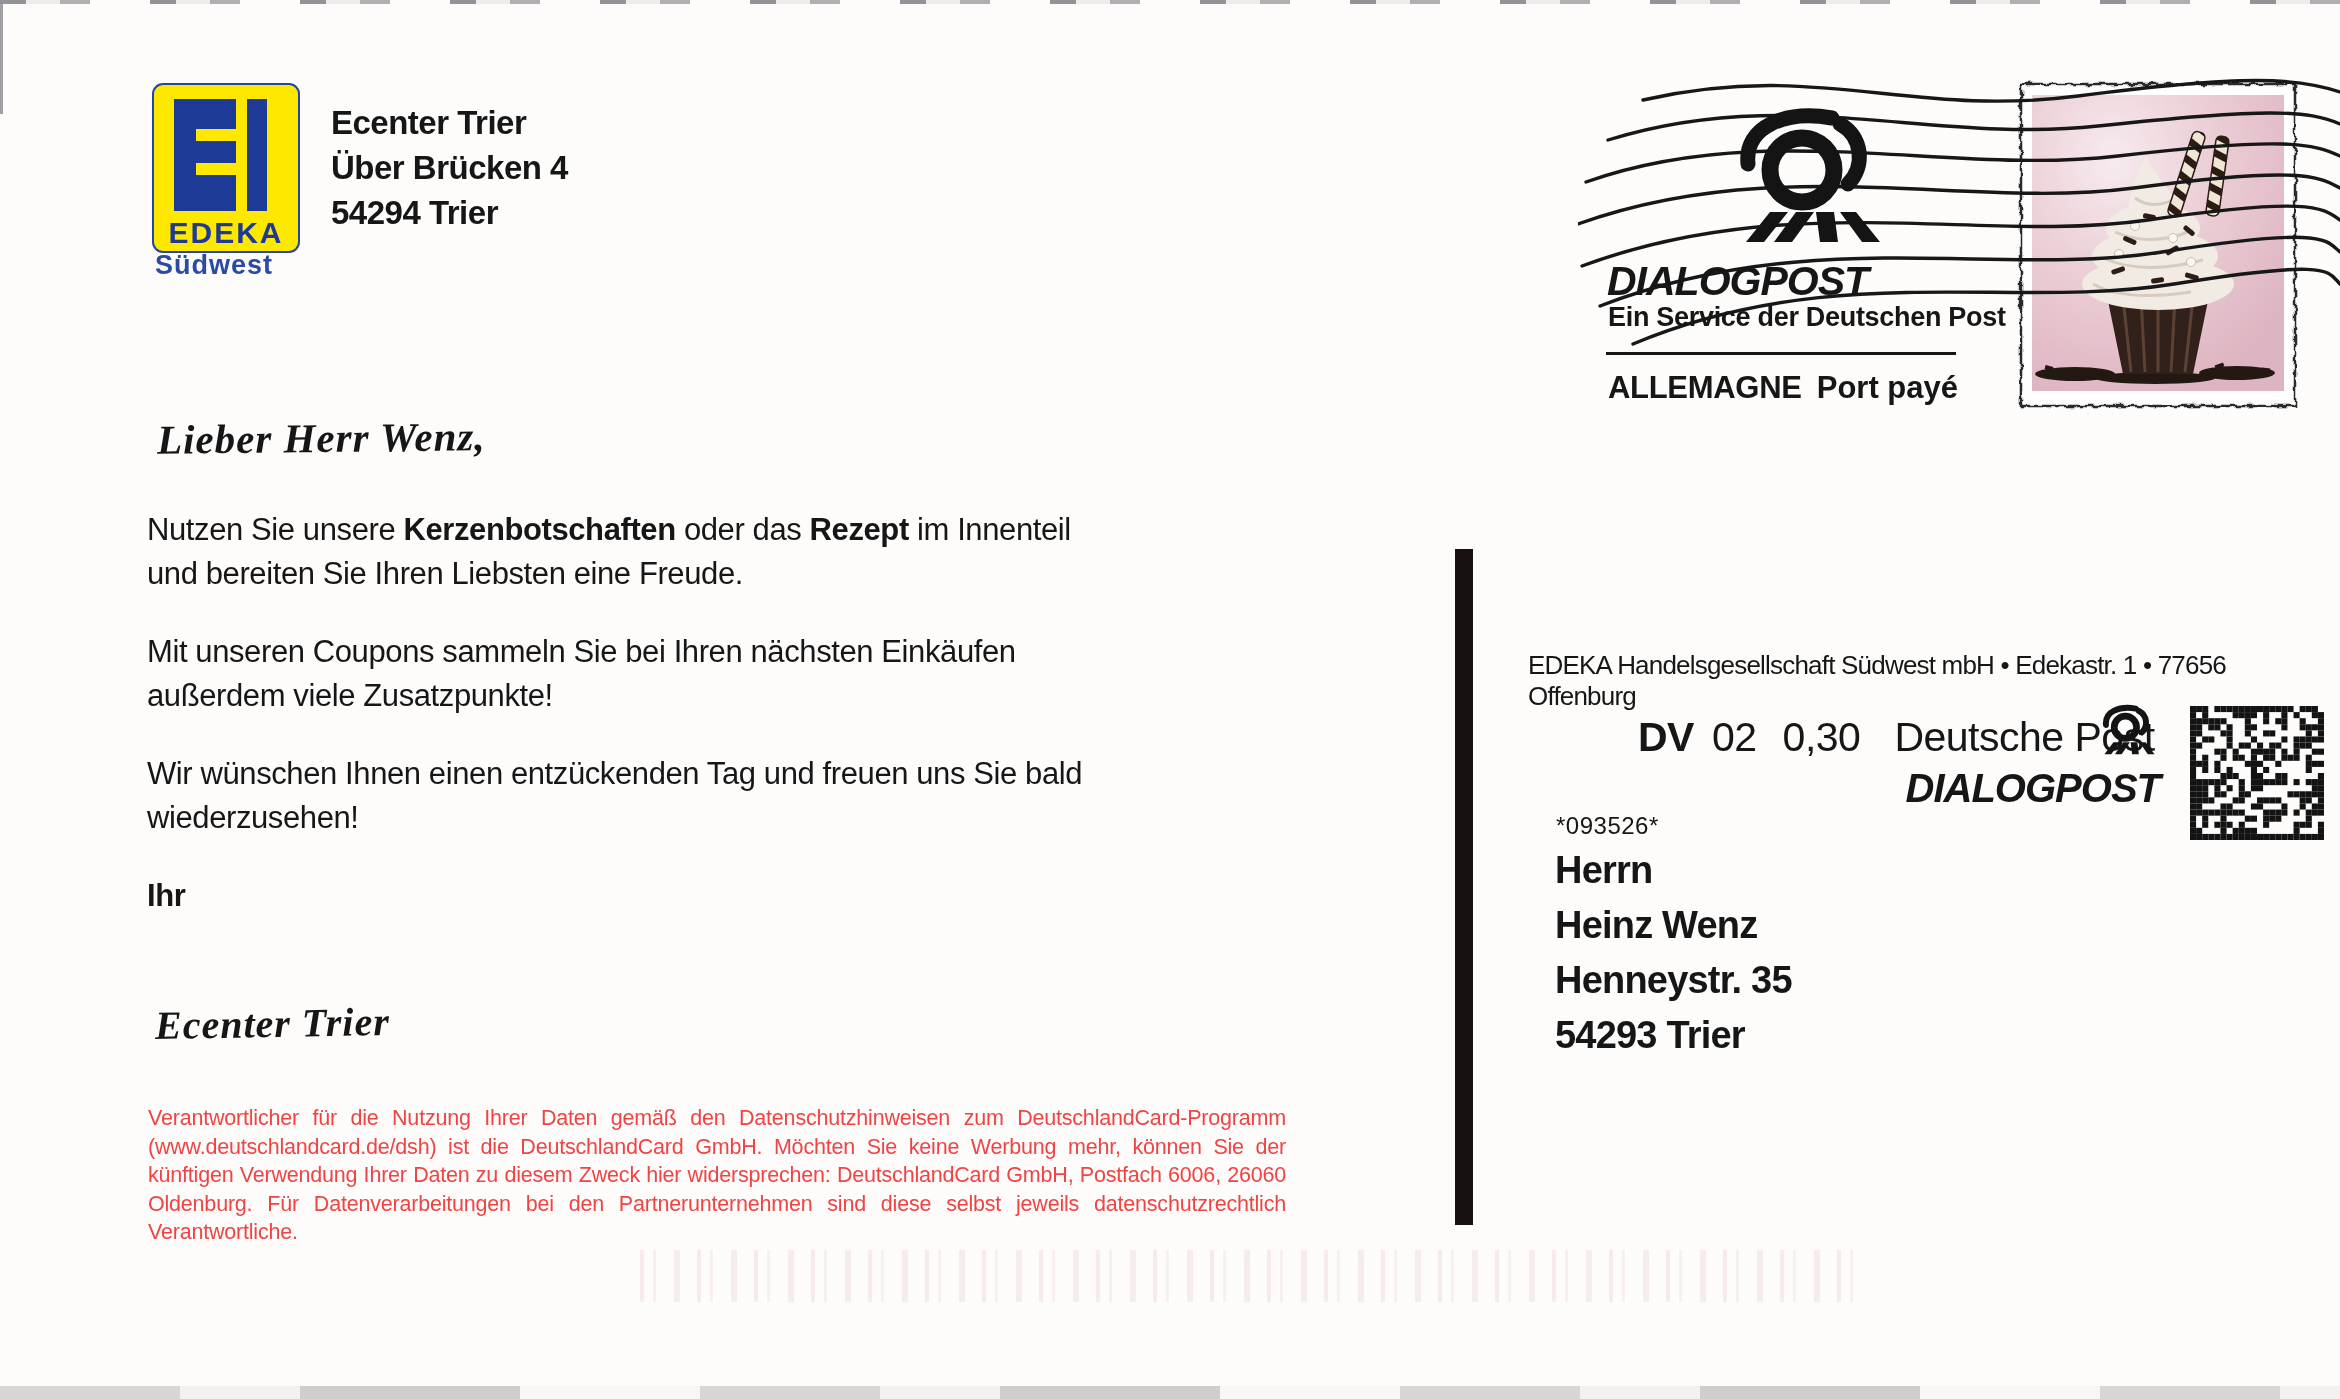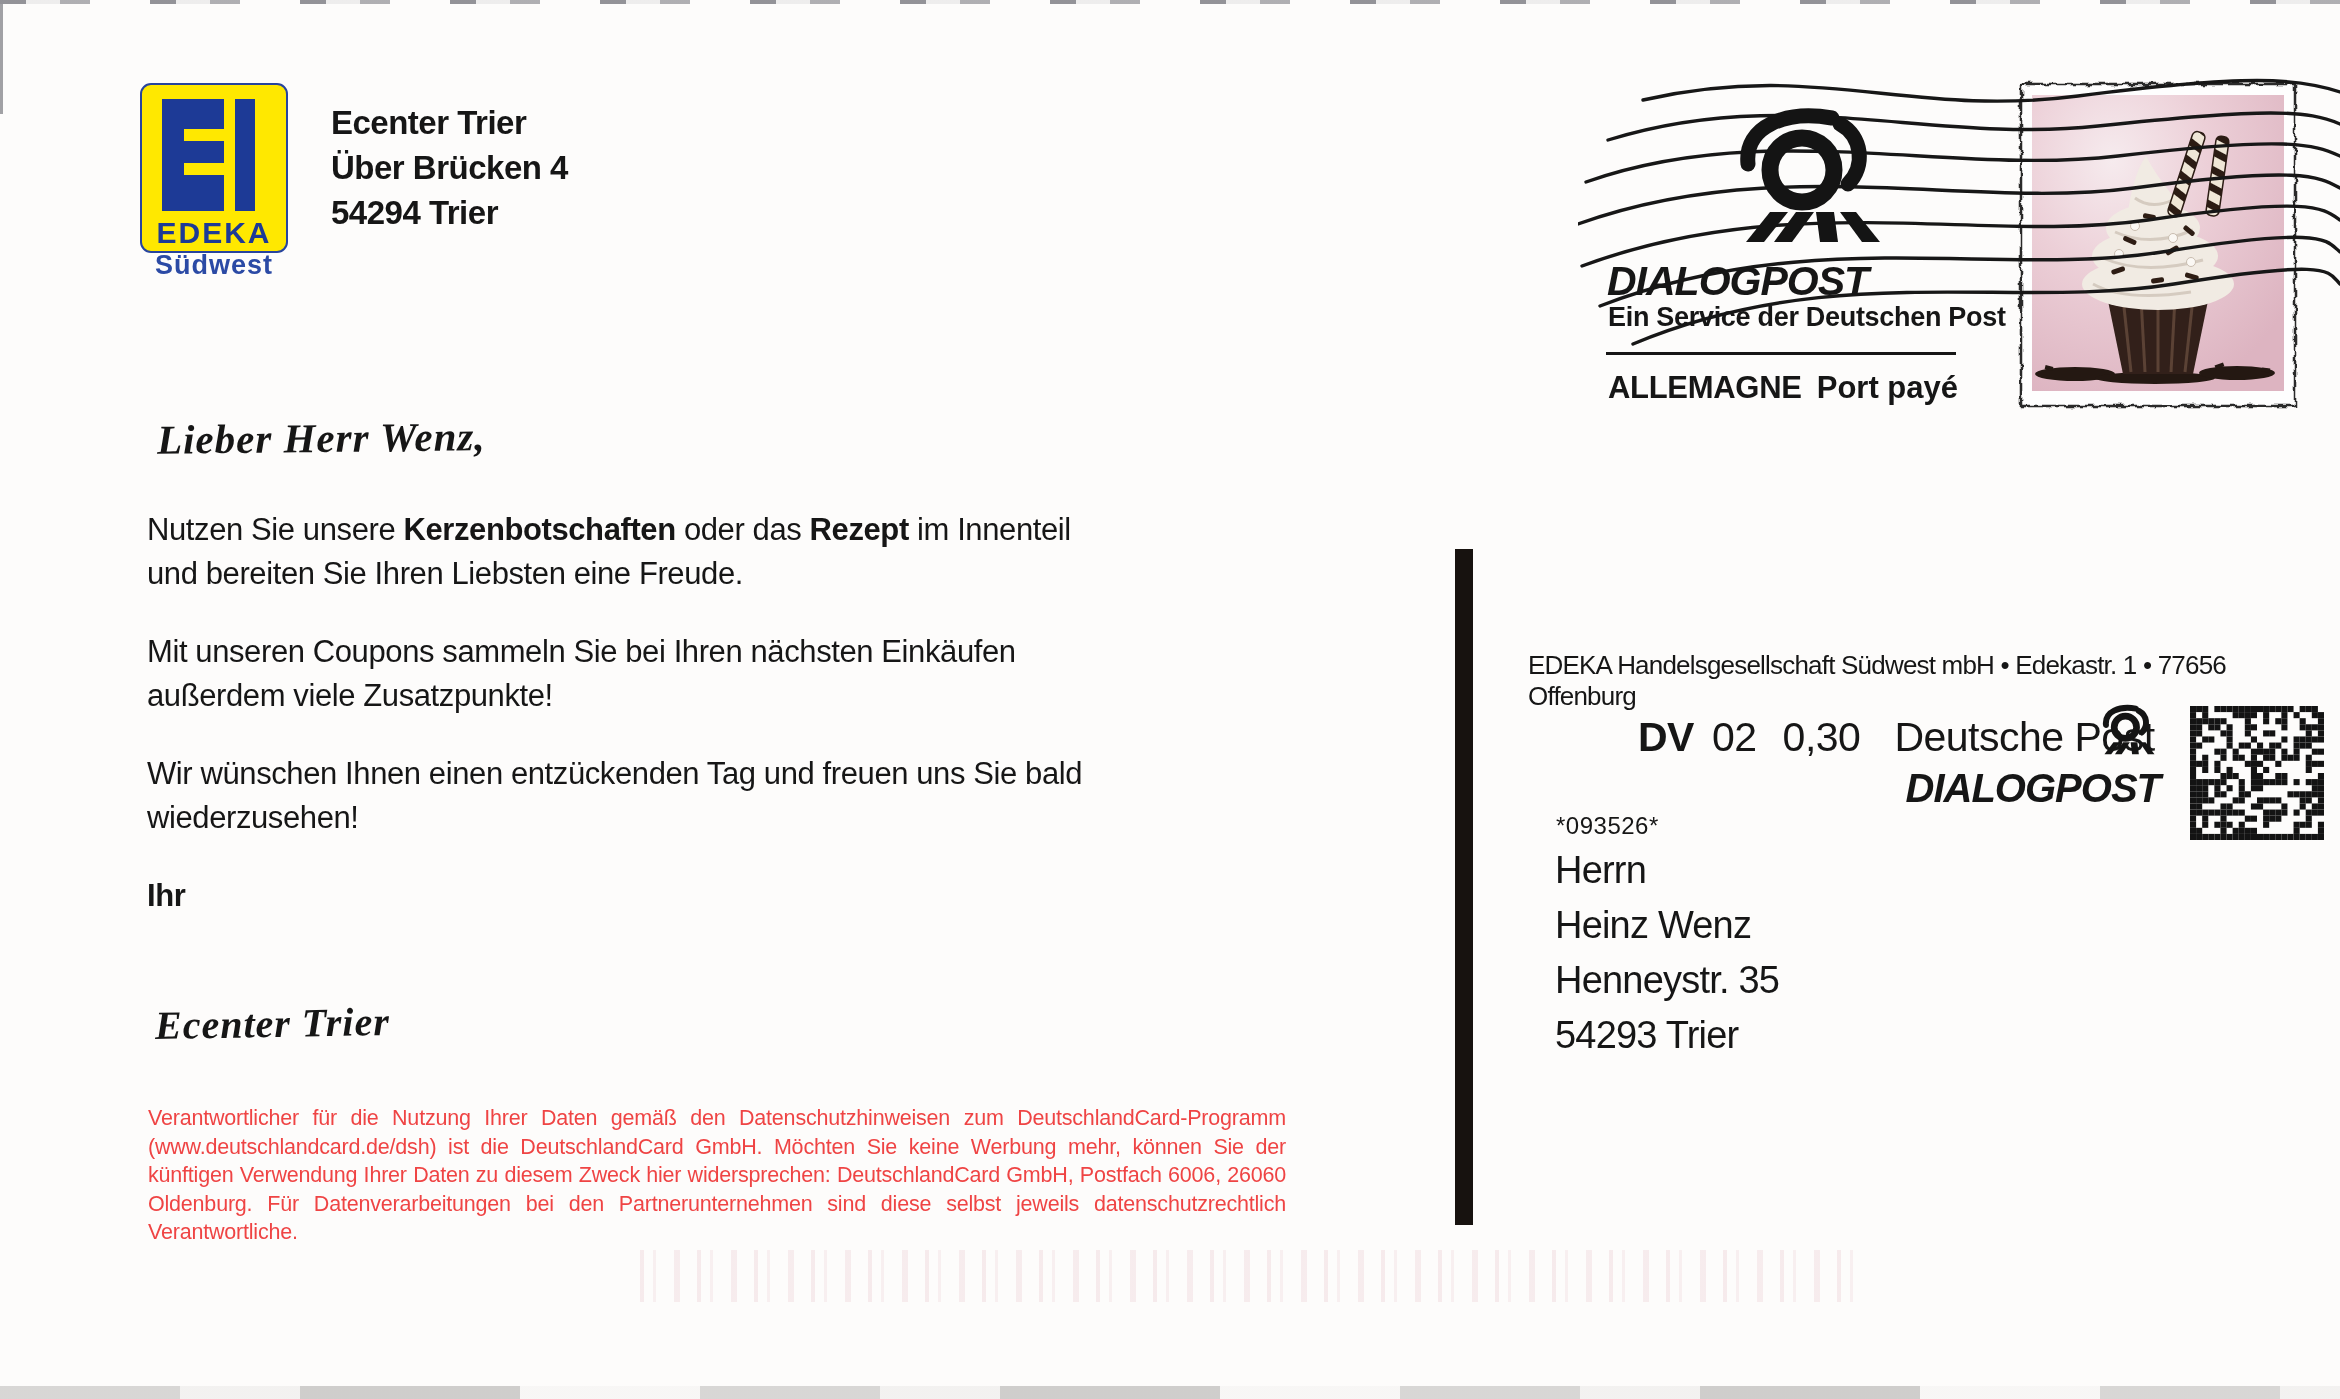--- a/index.html
+++ b/index.html
@@ -15,21 +15,21 @@
   
   .scan-top-edge{left:0;top:0;width:2340px;height:4px;
     background:repeating-linear-gradient(90deg,rgba(60,60,70,.55) 0 26px,rgba(60,60,70,.08) 26px 60px,rgba(60,60,70,.4) 60px 90px,rgba(255,255,255,0) 90px 150px);}
   .scan-left-edge{left:0;top:4px;width:3px;height:110px;background:rgba(70,70,80,.5);}
   .scan-bottom-edge{left:0;top:1386px;width:2340px;height:13px;
     background:repeating-linear-gradient(90deg,rgba(120,118,115,.28) 0 180px,rgba(150,148,145,.1) 180px 300px,rgba(110,108,105,.32) 300px 520px,rgba(160,158,155,.06) 520px 700px);}
   .ghost-barcode{left:640px;top:1250px;width:1230px;height:52px;opacity:.5;
     background:repeating-linear-gradient(90deg,rgba(228,188,196,.55) 0 4px,rgba(255,255,255,0) 4px 13px,rgba(228,188,196,.4) 13px 16px,rgba(255,255,255,0) 16px 34px,rgba(228,188,196,.5) 34px 40px,rgba(255,255,255,0) 40px 57px);}
 
   
-  .edeka-logo{left:140px;top:83px;width:148px;height:152px;}
+  .edeka-logo{left:152px;top:83px;width:148px;height:152px;}
   .edeka-region{left:132px;top:250px;width:164px;text-align:center;
     font-size:27px;font-weight:bold;color:#2b4aa5;letter-spacing:1px;}
 
   
   .sender{left:331px;top:100px;font-size:33px;font-weight:bold;line-height:45px;letter-spacing:-.5px;}
 
   
   .cancel-waves{left:1578px;top:48px;width:762px;height:310px;}
   .dialogpost-main{left:1607px;top:258px;font-size:41px;font-weight:bold;font-style:italic;letter-spacing:-1px;}
   .dialogpost-sub{left:1608px;top:302px;font-size:27px;font-weight:bold;letter-spacing:-.3px;}
@@ -48,21 +48,21 @@
   .franking-line .dv{font-weight:bold;margin-right:18px;text-align:right;}
   .franking-line .code{margin-right:26px;}
   .franking-line .val{margin-right:34px;}
   .posthorn-small{left:2100px;top:704px;width:56px;height:54px;}
   .dialogpost-frank{left:1860px;top:766px;width:300px;text-align:right;
     font-size:40px;font-weight:bold;font-style:italic;letter-spacing:-1px;}
   .datamatrix{left:2190px;top:706px;width:134px;height:134px;}
 
   
   .match-ref{left:1556px;top:812px;font-size:24px;letter-spacing:.5px;}
-  .recipient{left:1555px;top:843px;font-size:38px;font-weight:normal;line-height:55px;letter-spacing:-.8px;}
+  .recipient{left:1555px;top:843px;font-size:38px;font-weight:bold;line-height:55px;letter-spacing:-.8px;}
 
   
   .fold-bar{left:1455px;top:549px;width:18px;height:676px;background:#17120f;}
 
   
   .salutation{left:157px;top:414px;font-size:41px;font-family:cursive,"Liberation Serif",serif;
     font-style:italic;font-weight:bold;transform:rotate(-.6deg);letter-spacing:1px;}
   .letter-body{left:147px;top:508px;font-size:31px;line-height:44px;letter-spacing:-.4px;width:1220px;}
   .letter-body .gap{height:34px;}
   .letter-body b{font-weight:bold;}

